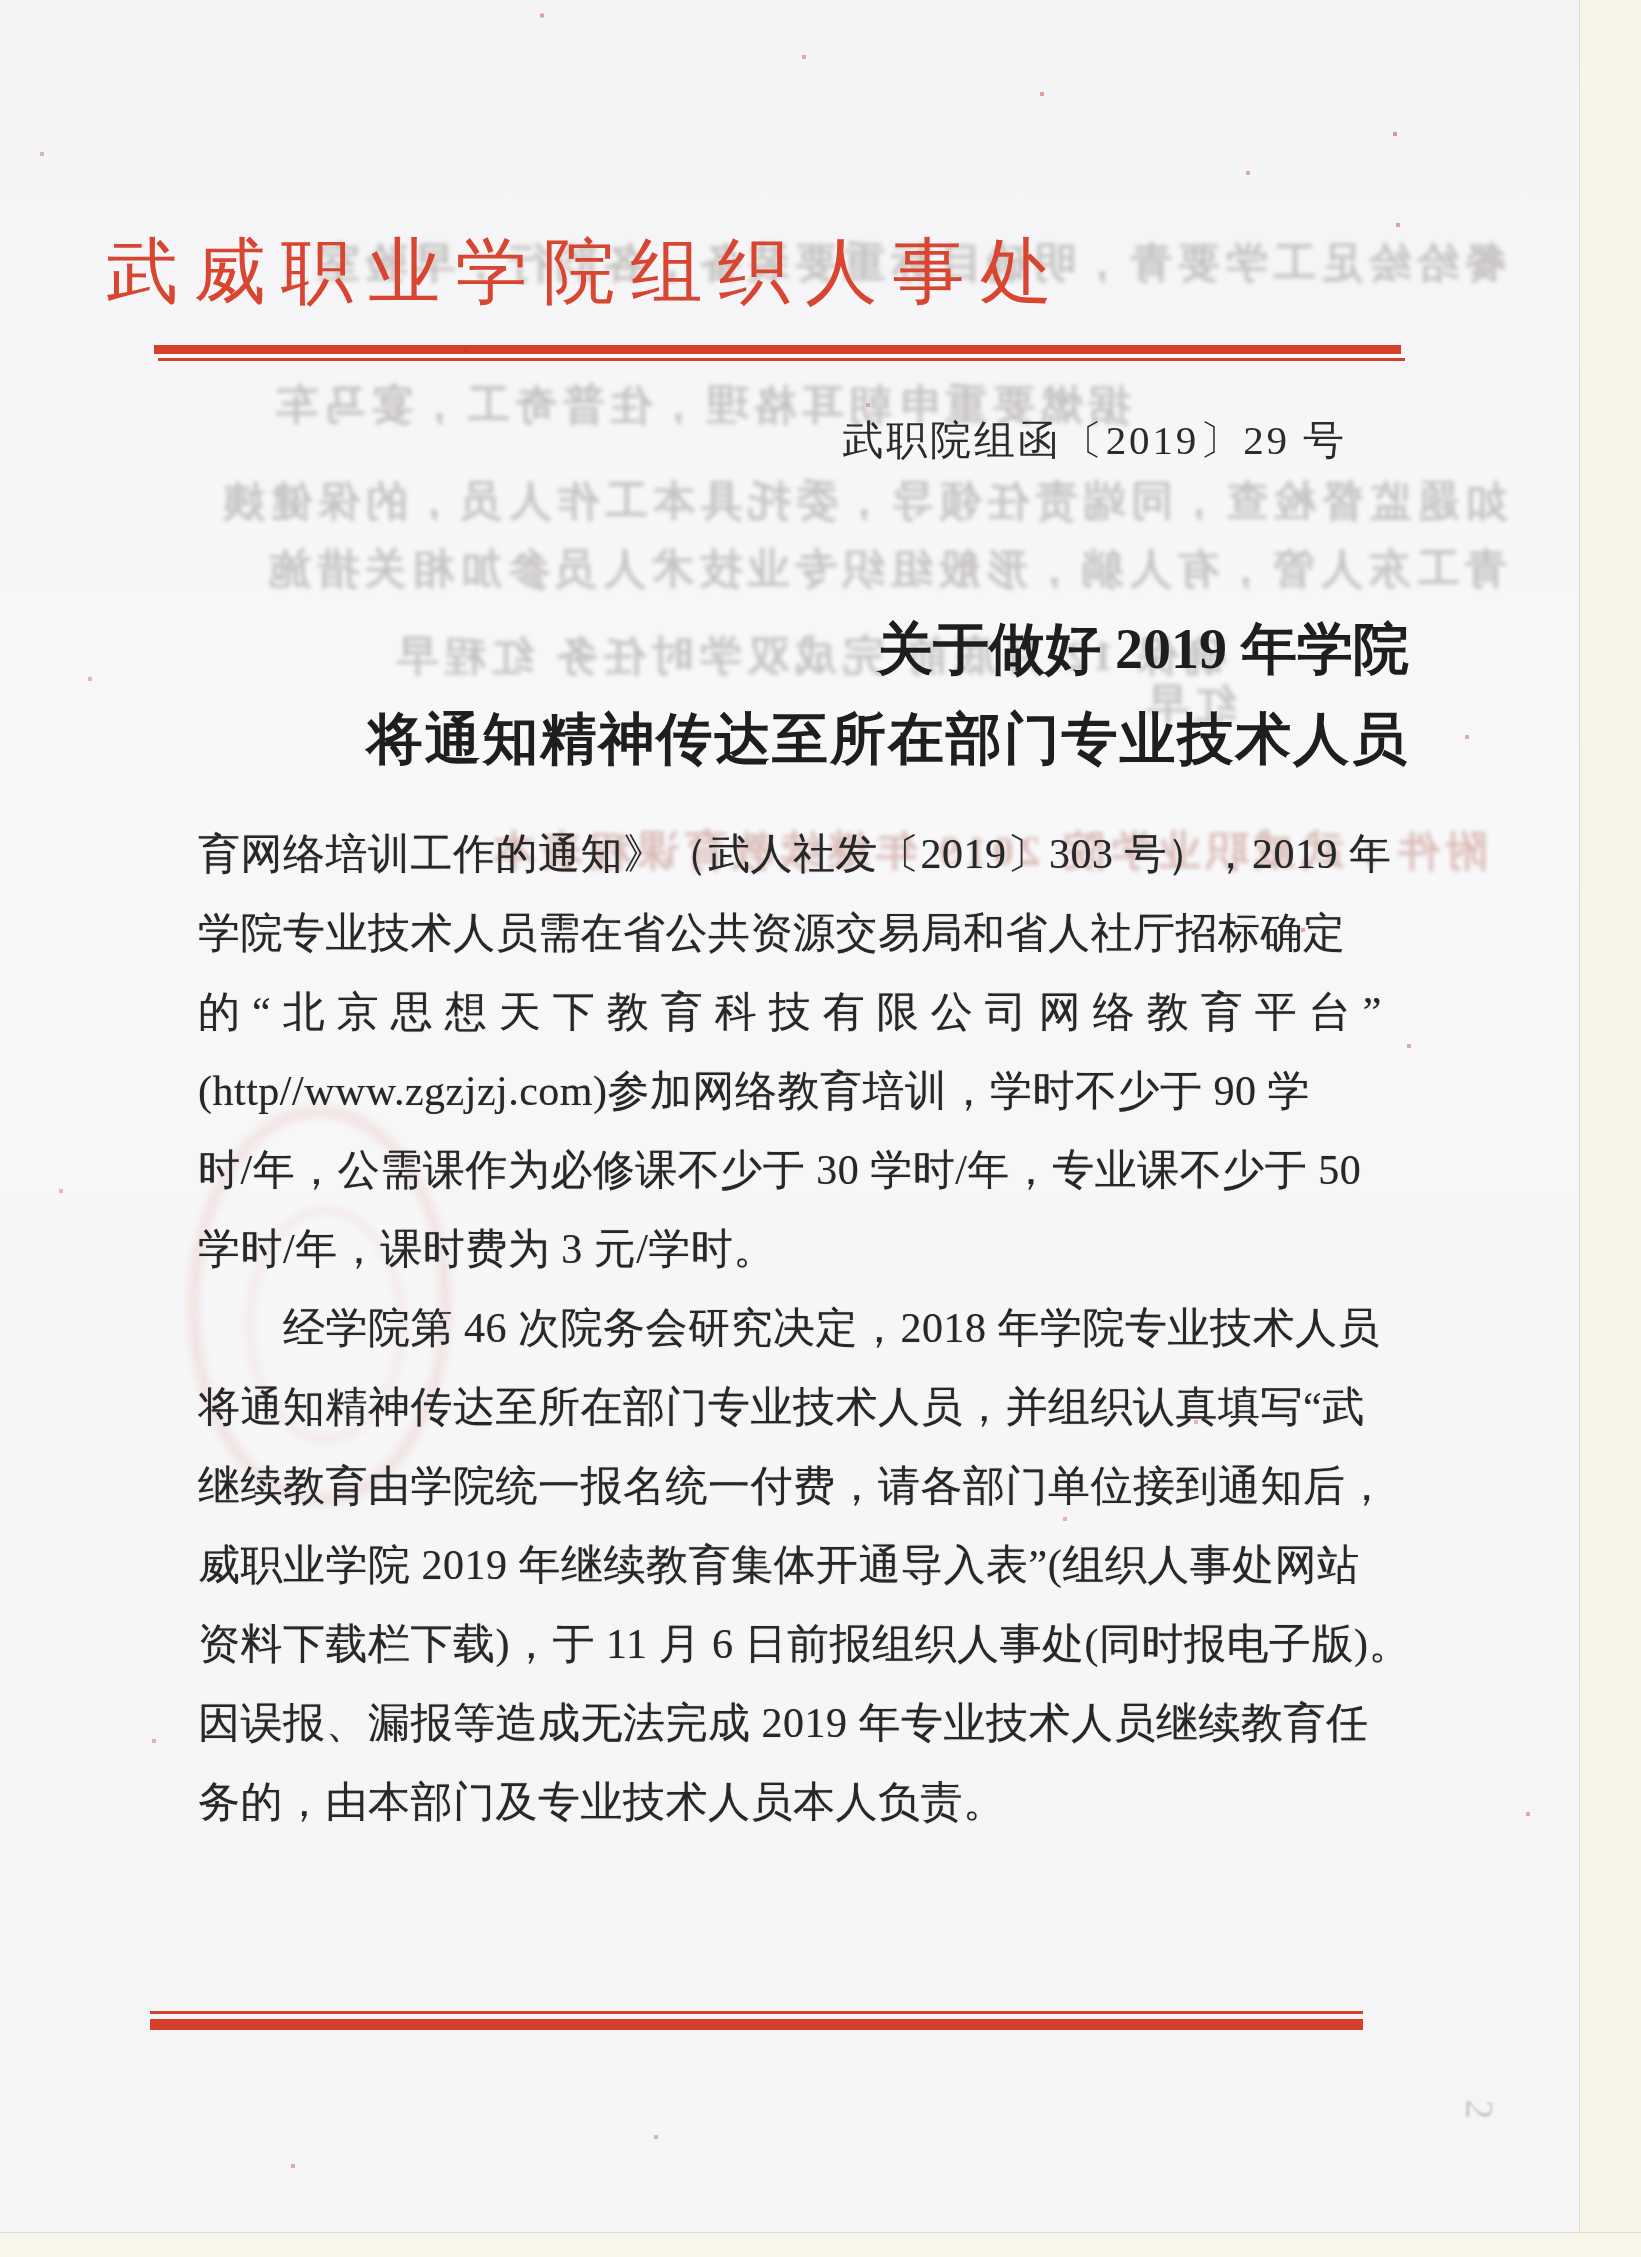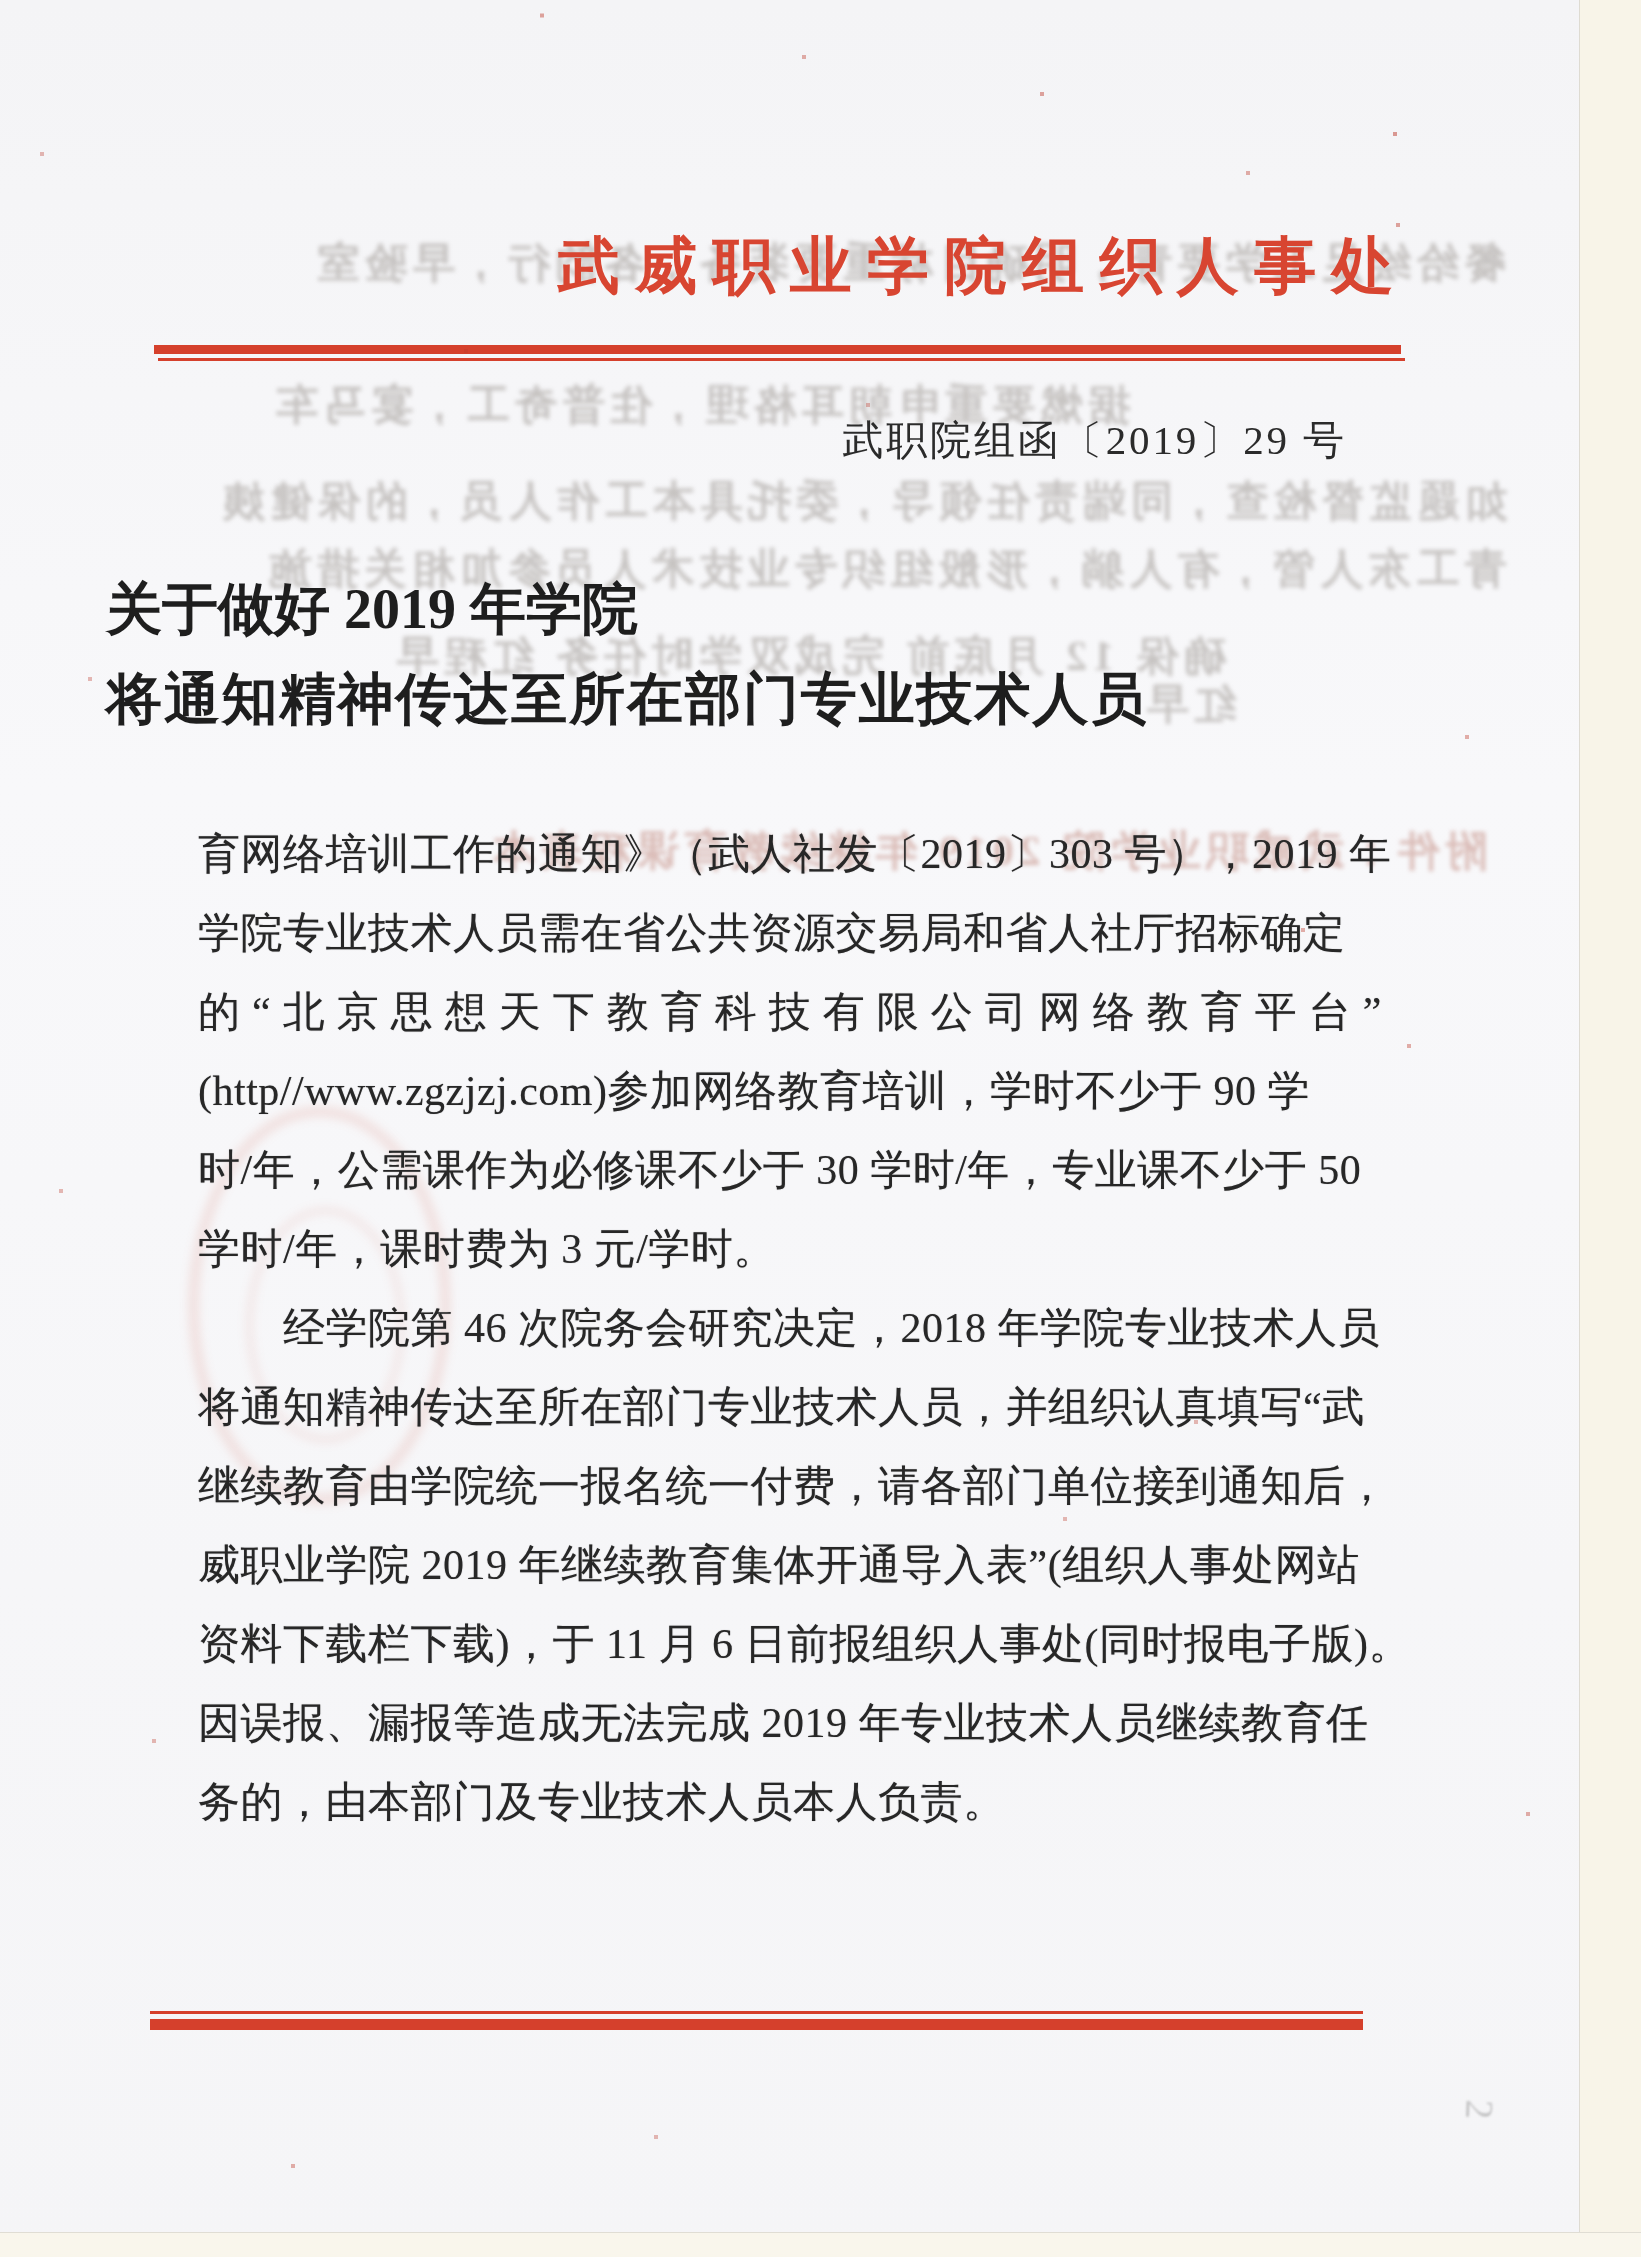--- a/index.html
+++ b/index.html
@@ -13,31 +13,31 @@
   }
   .edge-right{position:absolute;top:0;right:0;width:61px;height:100%;
     background:var(--edge);border-left:1.9px solid #dedbd2;}
   .edge-bottom{position:absolute;left:0;bottom:0;width:100%;height:24px;
     background:#f9f6ec;border-top:1.9px solid #e0ddd4;}
   
   .ghost{position:absolute;transform:scaleX(-1);filter:blur(1.9px);
     color:rgba(120,112,106,.38);font-size:42px;font-weight:bold;
     white-space:nowrap;overflow:hidden;letter-spacing:5.8px;}
   .ghost.red{color:rgba(175,100,85,.40);}
-  .masthead{position:absolute;top:224px;left:106px;width:1303px;text-align:right;
-    font-size:62px;font-weight:bold;color:var(--red);letter-spacing:15.4px;white-space:nowrap;}
+  .masthead{position:absolute;top:224px;left:106px;width:1303px;text-align:left;
+    font-size:72px;font-weight:normal;color:var(--red);letter-spacing:15.4px;white-space:nowrap;}
   .sep{position:absolute;background:var(--sepred);}
   #sep-top-thick{left:154px;top:345px;width:1247px;height:8.7px;}
   #sep-top-thin{left:158px;top:358px;width:1247px;height:2.9px;}
   #sep-bot-thin{left:150px;top:2011px;width:1213px;height:2.9px;}
   #sep-bot-thick{left:150px;top:2019px;width:1213px;height:10.6px;}
   .doc-number{position:absolute;top:413px;right:294px;font-size:41px;
     color:#2b2b2b;letter-spacing:2.9px;white-space:nowrap;}
-  .title{position:absolute;left:106px;width:1303px;text-align:left;font-weight:bold;
-    color:#1e1e1e;font-size:56px;white-space:nowrap;}
+  .title{position:absolute;left:106px;width:1303px;text-align:right;font-weight:bold;
+    color:#1e1e1e;font-size:56px;white-space:nowrap;margin-top:40px;}
   #title1{top:572px;}
   #title2{top:662px;letter-spacing:1.9px;}
   .body-block{position:absolute;left:198px;top:815px;width:1173px;font-size:42px;
     color:var(--ink);text-shadow:0 0 1px rgba(40,40,40,.45);}
   .body-block .line{height:79px;line-height:79px;white-space:nowrap;letter-spacing:0.5px;}
   .line.indent{text-indent:85px;}
   .line.spread{letter-spacing:12px;}
   .seal-bleed{position:absolute;left:188px;top:1106px;width:241px;height:377px;
     border:11.6px solid rgba(210,85,65,.13);border-radius:50%;filter:blur(4.8px);}
   .seal-bleed2{position:absolute;left:246px;top:1207px;width:145px;height:222px;

